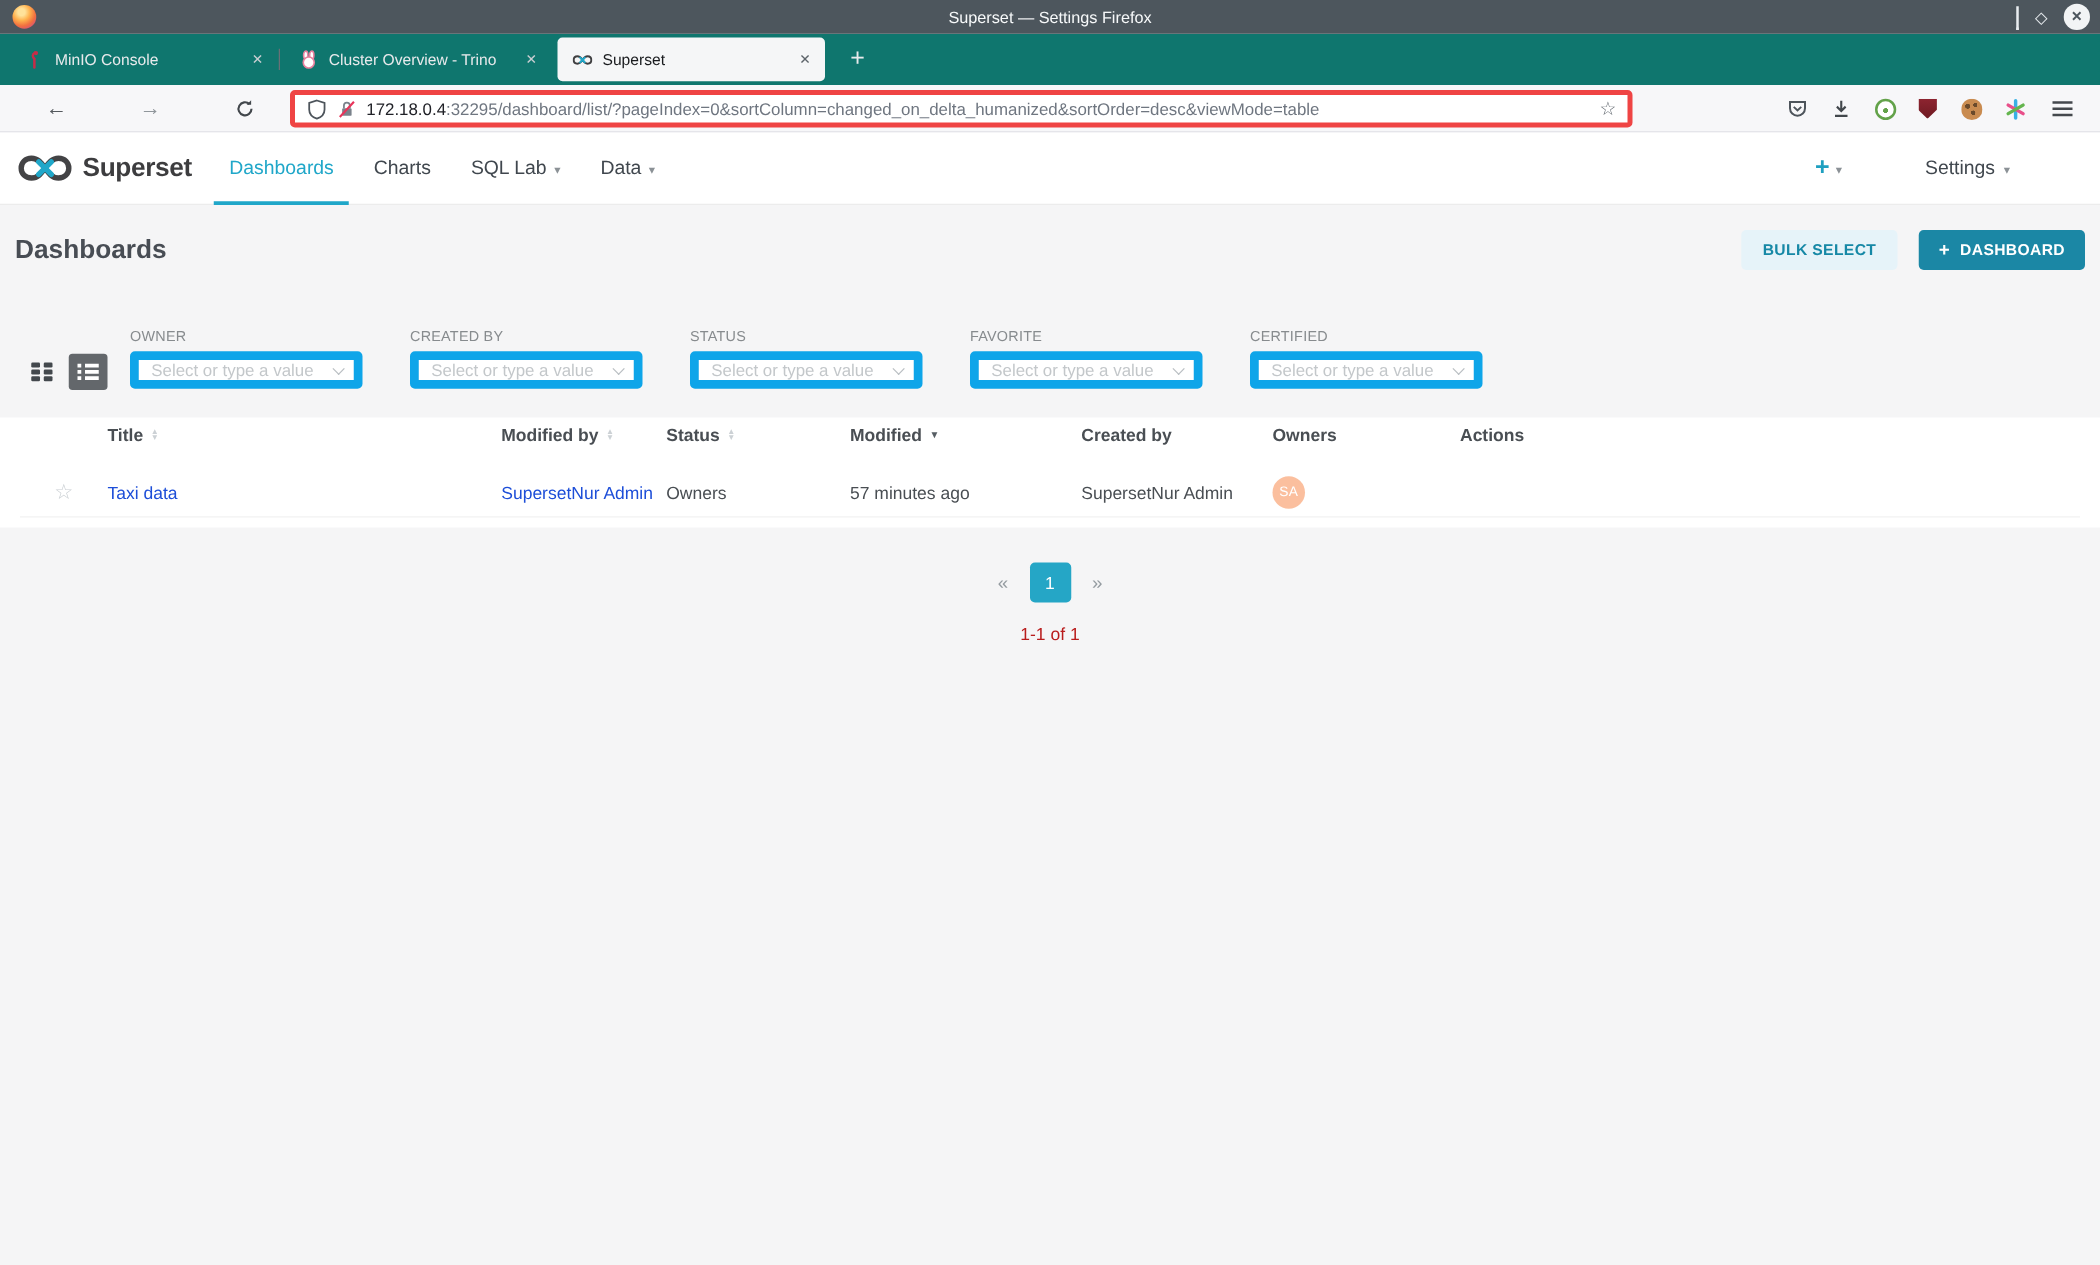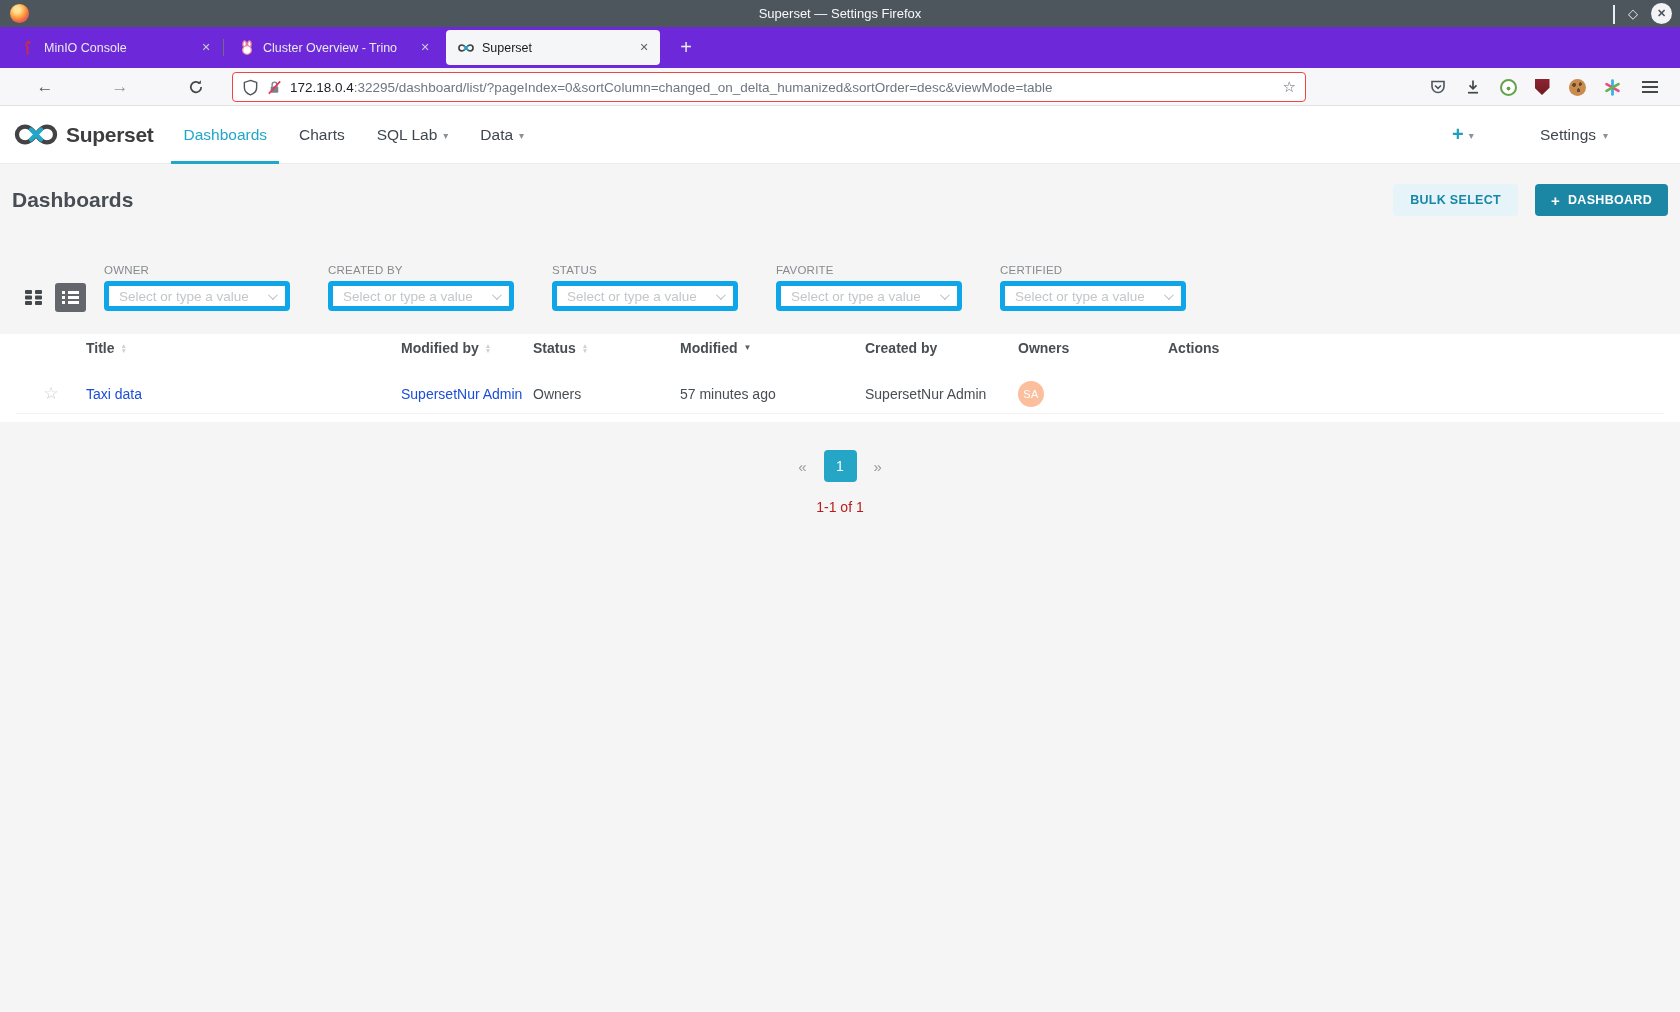--- a/index.html
+++ b/index.html
@@ -12,38 +12,38 @@
     background:radial-gradient(circle at 38% 30%, #ffe29a 0 16%, #ffb14d 38%, #f2703f 62%, #d64f7a 85%, #b33f86); }
   .win-title { position:absolute; left:0; right:0; text-align:center; color:#f7f9fa; font-size:13px; }
   .win-controls { position:absolute; right:8px; top:0; height:27px; display:flex; align-items:center; gap:13px; }
   .wc-min-glyph { width:9px; height:9px; border-right:2px solid #e9edf0; border-bottom:2px solid #e9edf0;
     transform:rotate(45deg) translate(-2px,-2px); }
   .wc-max { color:#e9edf0; font-size:13px; }
   .wc-close { width:21px; height:21px; background:#f2f4f5; border-radius:50%; color:#4d565d;
     font-size:11px; font-weight:bold; display:flex; align-items:center; justify-content:center; }
 
   
-  .tabstrip { height:41px; background:#6d28d9; display:flex; align-items:center; padding-left:8px; }
+  .tabstrip { height:41px; background:#0f766e; display:flex; align-items:center; padding-left:8px; }
   .tab { width:214px; height:35px; display:flex; align-items:center; gap:8px; padding:0 6px 0 12px;
     border-radius:4px; margin-right:5px; color:#e8eaec; font-size:12.5px; position:relative; }
   .tab.divider-left::before { content:""; position:absolute; left:-4px; top:9px; height:17px; width:1px; background:#687076; }
   .tab-label { flex:1; white-space:nowrap; overflow:hidden; }
   .tab-close { color:#c9ced2; font-size:11px; width:20px; height:20px; display:flex; align-items:center; justify-content:center; }
   .tab.active { background:#f5f6f7; color:#191b1e; }
   .tab.active .tab-close { color:#5c6369; }
   .fav { width:16px; height:16px; flex:0 0 auto; }
   .newtab { color:#e8eaec; font-size:20px; margin-left:8px; width:26px; height:26px;
     display:flex; align-items:center; justify-content:center; }
 
   
   .toolbar { height:38px; background:#f7f7f9; border-bottom:1px solid #e0e0e5; position:relative; }
   .tb-btn { position:absolute; top:4px; width:30px; height:30px; display:flex; align-items:center;
     justify-content:center; font-size:17px; border-radius:4px; }
   .urlbar { position:absolute; left:232px; top:4px; width:1074px; height:30px; background:#fff;
-    border:1px solid #ef4444; border-radius:4px; display:flex; align-items:center; padding:0 9px; gap:7px; }
+    border:4px solid #ef4444; border-radius:4px; display:flex; align-items:center; padding:0 9px; gap:7px; }
   .url-text { flex:1; font-size:13.5px; white-space:nowrap; overflow:hidden; }
   .url-host { color:#202127; }
   .url-rest { color:#6f7680; }
   .bookmark-star { color:#5f666d; font-size:15px; }
   .ext { position:absolute; top:7px; width:24px; height:24px; display:flex; align-items:center; justify-content:center; }
   .gm-circle { width:17px; height:17px; border-radius:50%; border:2.5px solid #63a24a;
     background:radial-gradient(circle at 50% 58%, #63a24a 0 19%, #fff 21%); }
   .ublock { width:15px; height:16px; background:linear-gradient(#8d2430,#6e1a22);
     clip-path:polygon(0 0,100% 0,100% 55%,50% 100%,0 55%); }
   .cookie { width:17px; height:17px; border-radius:50%;
@@ -85,21 +85,21 @@
     box-shadow:10px 0 #43484d, 0 5.5px #43484d, 10px 5.5px #43484d, 0 11px #43484d, 10px 11px #43484d; }
   .list-btn { position:absolute; left:55px; top:25px; width:31px; height:29px; background:#63676b;
     border-radius:3px; display:flex; align-items:center; justify-content:center; }
   .list-ic { position:relative; width:17px; height:13px; }
   .list-ic::before { content:""; position:absolute; left:0; top:0; width:3px; height:3px; background:#fff;
     box-shadow:0 5px #fff, 0 10px #fff; }
   .list-ic::after { content:""; position:absolute; left:6px; top:0; width:11px; height:3px; background:#fff;
     box-shadow:0 5px #fff, 0 10px #fff; }
   .filter { position:absolute; top:6px; width:186px; }
   .f-label { font-size:11.5px; color:#878b8e; letter-spacing:.2px; }
-  .f-box { margin-top:5px; width:186px; height:30px; background:#fff; border:5px solid #0ea5e9; border-radius:4px;
+  .f-box { margin-top:5px; width:186px; height:30px; background:#fff; border:7px solid #0ea5e9; border-radius:4px;
     display:flex; align-items:center; padding:0 10px; font-size:13.5px; color:#c3c7ca; gap:6px; }
   .f-ph { flex:1; white-space:nowrap; overflow:hidden; }
   .chev { width:7px; height:7px; border-right:1.5px solid #b9bec2; border-bottom:1.5px solid #b9bec2;
     transform:rotate(45deg) translateY(-2px); flex:0 0 auto; }
   .f-input { border:none; outline:none; flex:1; font-size:13.5px; color:#3c4247; background:transparent; min-width:0; }
   .f-input::placeholder { color:#c3c7ca; }
 
   
   .tableband { background:#fff; padding:0 16px 8px 16px; }
   .thead, .trow { display:grid; grid-template-columns:70px 315px 132px 147px 185px 153px 150px 1fr;

